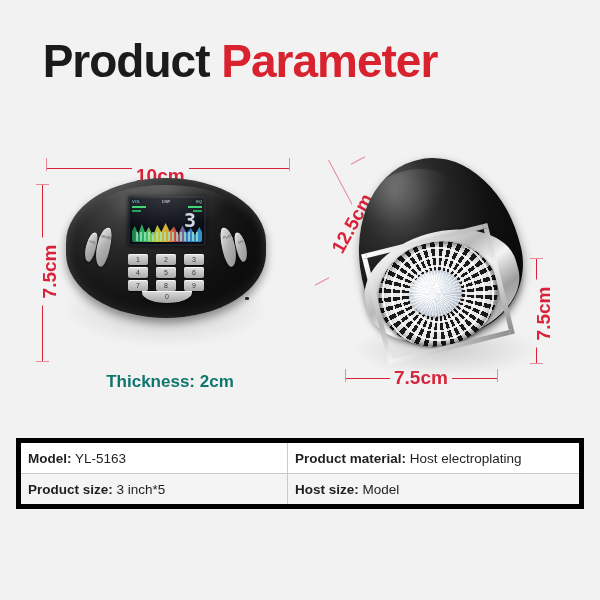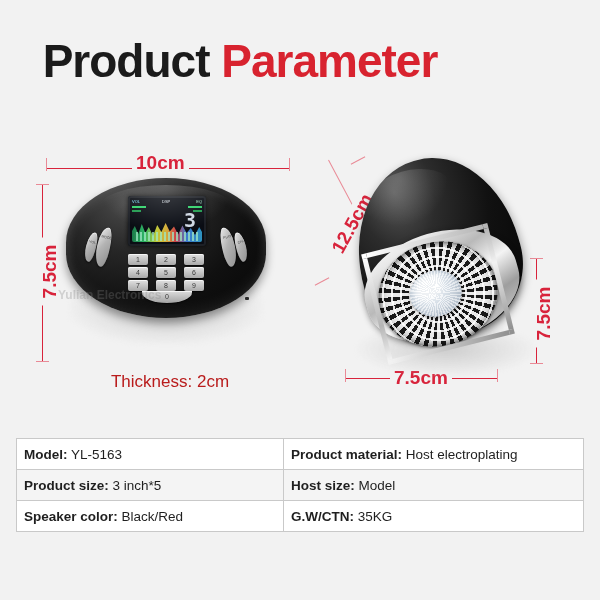--- a/index.html
+++ b/index.html
@@ -36,21 +36,21 @@
   .dim-label{
     position:absolute;color:#d8233b;font-weight:bold;
     font-size:19px;white-space:nowrap;line-height:1;
     background:#f2f2f2;padding:0 4px;
   }
   .rot90{transform:rotate(-90deg);transform-origin:center center;}
   .rot60{transform:rotate(-61deg);transform-origin:center center;}
 
   .thick-label{
     position:absolute;left:60px;top:372px;width:200px;text-align:center;
-    color:#b91c1c;font-weight:normal;font-size:17px;white-space:nowrap;
+    color:#0f766e;font-weight:bold;font-size:17px;white-space:nowrap;
   }
 
   
   #device{
     position:absolute;left:46px;top:48px;width:200px;height:170px;
   }
   #dev-shadow{
     position:absolute;left:4px;top:104px;width:192px;height:62px;
     background:radial-gradient(ellipse at 50% 40%,#cfcfcf 0%,#e6e6e6 55%,rgba(242,242,242,0) 75%);
     filter:blur(2px);
@@ -208,21 +208,21 @@
   
   .wm{
     position:absolute;color:rgba(128,128,128,.30);
     font-size:12px;font-weight:bold;white-space:nowrap;pointer-events:none;
   }
   #wm-left{left:55px;top:285px;}
 
   
   #spec-table{
     position:absolute;left:16px;top:438px;width:568px;
-    border:1px solid #000000;border-collapse:collapse;
+    border:5px solid #000000;border-collapse:collapse;
     background:#fff;
   }
   #spec-table td{
     border:1px solid #c9c9c9;
     padding:3px 7px;
     font-size:13.5px;color:#1f1f1f;
     height:24px;vertical-align:middle;
     white-space:nowrap;overflow:hidden;
   }
   #spec-table td.col-l{width:252px;}
@@ -238,21 +238,21 @@
 
   <div class="title">
     <span class="w1">Product</span><span>&nbsp;</span><span class="w2">Parameter</span>
   </div>
 
   <div class="panel" id="panel-left">
 
     <div class="dim-line dim-h" style="left:26px;top:38px;width:244px;"></div>
     <div class="dim-cap cap-v" style="left:26px;top:28px;"></div>
     <div class="dim-cap cap-v" style="left:269px;top:28px;"></div>
-    <div class="dim-label" style="left:112px;top:23px;">10cm</div>
+    <div class="dim-label" style="left:112px;top:36px;">10cm</div>
 
     <div class="dim-line dim-v" style="left:22px;top:54px;height:178px;"></div>
     <div class="dim-cap cap-h" style="left:16px;top:54px;"></div>
     <div class="dim-cap cap-h" style="left:16px;top:231px;"></div>
     <div class="dim-label rot90" style="left:-5px;top:132px;width:60px;text-align:center;">7.5cm</div>
 
     <div id="device">
       <div id="dev-shadow"></div>
       <div id="dev-bottom-trim"></div>
       <div id="dev-body">
@@ -291,21 +291,20 @@
         <div class="key" style="left:118px;top:89px;">6</div>
         <div class="key" style="left:62px;top:102px;">7</div>
         <div class="key" style="left:90px;top:102px;">8</div>
         <div class="key" style="left:118px;top:102px;">9</div>
         <div id="key0">0</div>
 
         <div id="dev-port"></div>
       </div>
     </div>
 
-    <div class="wm" id="wm-left" style="left:38px;top:158px;">Yulian Electronics</div>
 
     <div class="thick-label" style="left:40px;top:242px;width:220px;">Thickness: 2cm</div>
   </div>
 
   <div class="panel" id="panel-right">
 
     <div class="dim-line" style="left:8px;top:30px;width:1px;height:138px;background:#e98a96;transform:rotate(-28deg);transform-origin:top center;"></div>
     <div class="dim-cap cap-h" style="left:30px;top:30px;width:16px;transform:rotate(-28deg);"></div>
     <div class="dim-cap cap-h" style="left:-6px;top:151px;width:16px;transform:rotate(-28deg);"></div>
     <div class="dim-label rot60" style="left:-4px;top:84px;width:64px;text-align:center;">12.5cm</div>
@@ -338,20 +337,16 @@
   <table id="spec-table">
     <tbody>
       <tr>
         <td class="col-l"><span class="k">Model:</span> <span class="v">YL-5163</span></td>
         <td><span class="k">Product material:</span> <span class="v">Host electroplating</span></td>
       </tr>
       <tr>
         <td class="col-l"><span class="k">Product size:</span> <span class="v">3 inch*5</span></td>
         <td><span class="k">Host size:</span> <span class="v"> Model</span></td>
       </tr>
-      <tr>
-        <td class="col-l"><span class="k">Speaker color:</span> <span class="v">Black/Red</span></td>
-        <td><span class="k">G.W/CTN:</span> <span class="v">35KG</span></td>
-      </tr>
     </tbody>
   </table>
 
 </div>
 
 </body></html>

